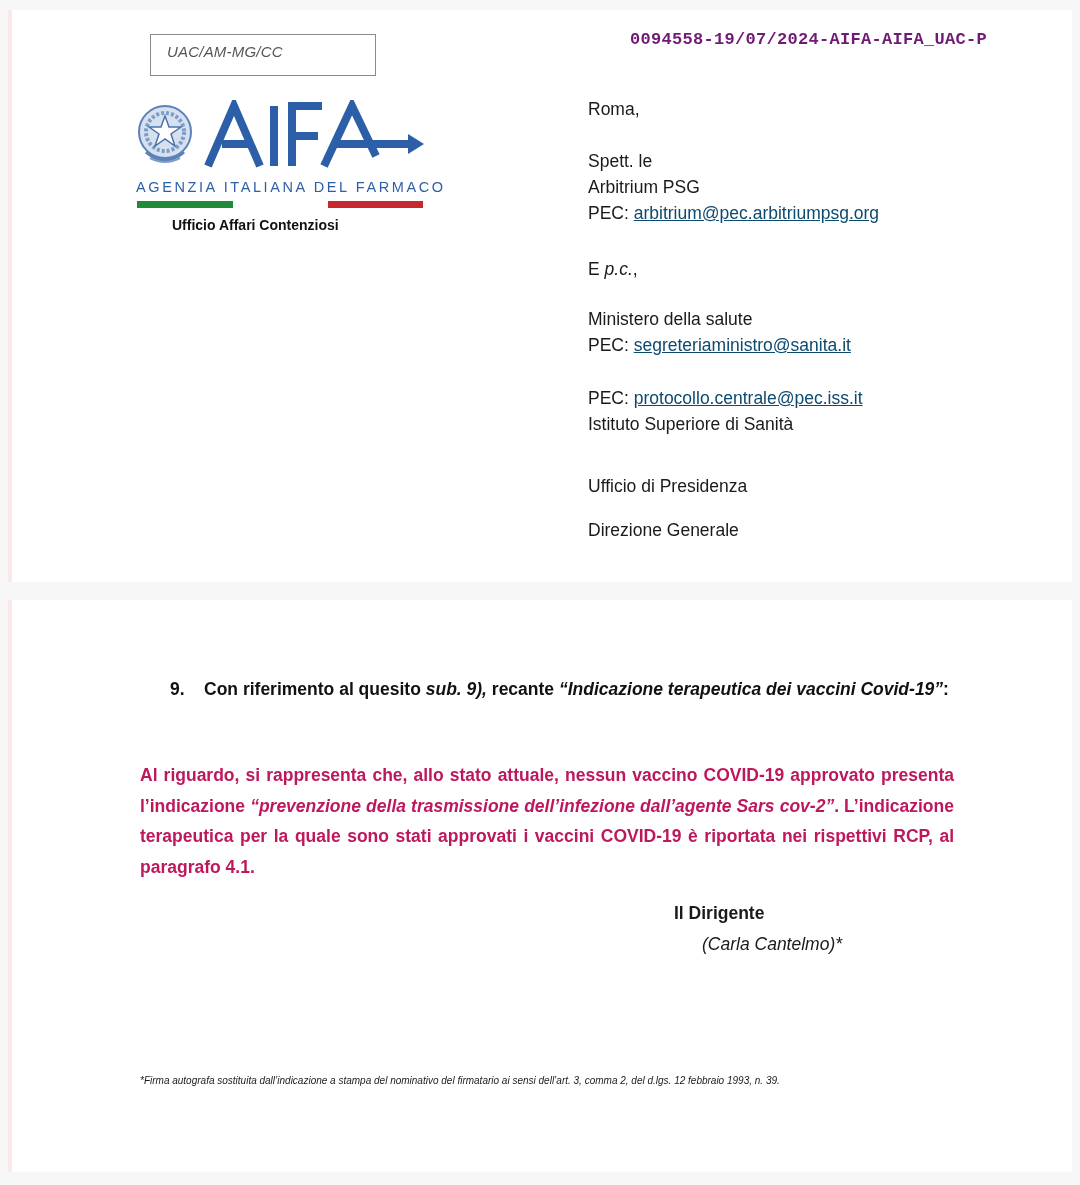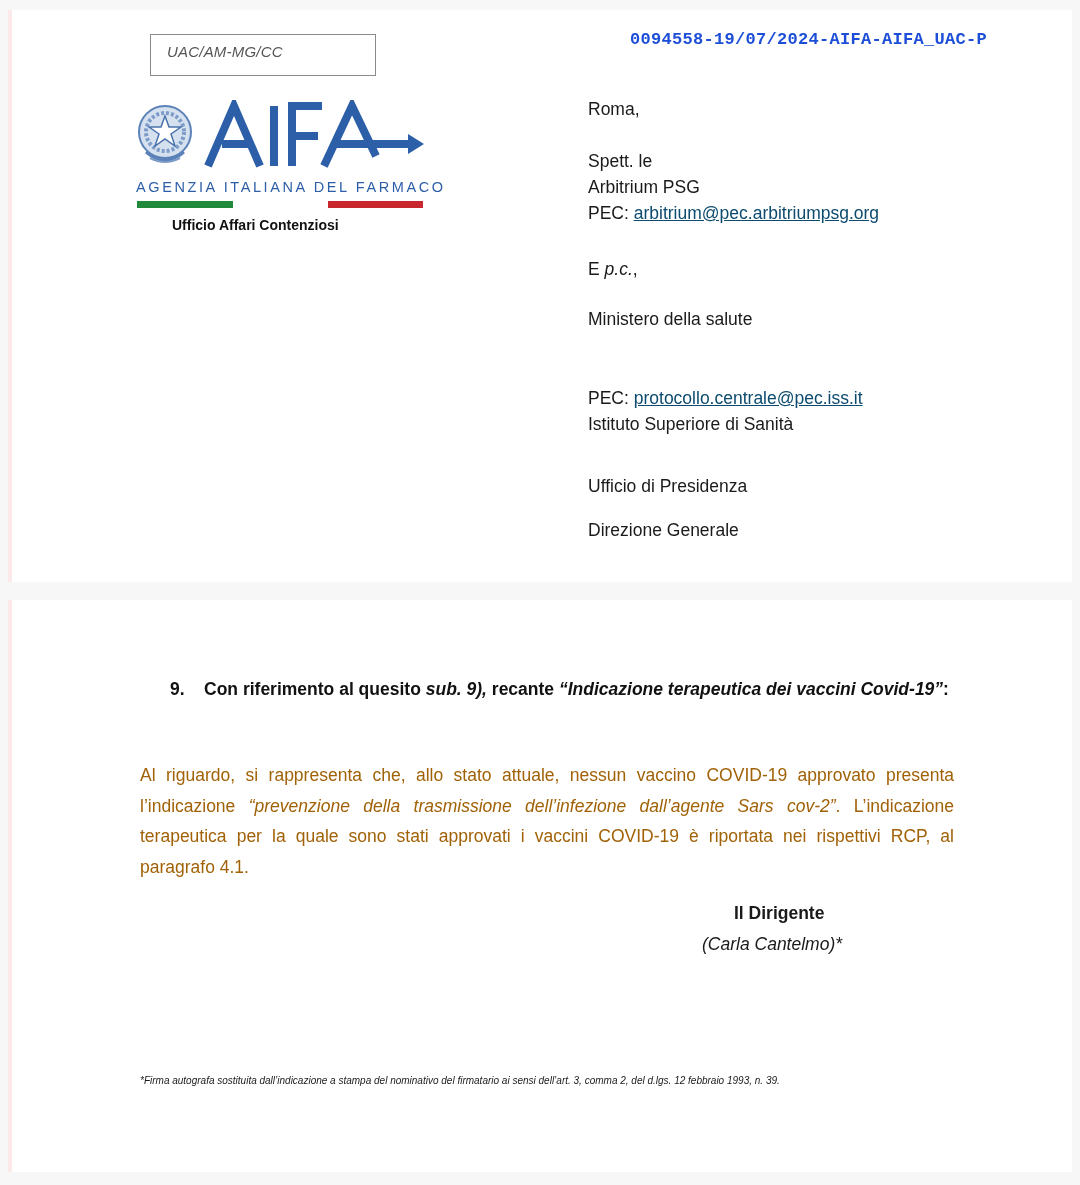--- a/index.html
+++ b/index.html
@@ -14,21 +14,21 @@
     .page-bottom { top: 600px; height: 572px; }
 
     .ref-box {
       position: absolute; left: 138px; top: 24px; width: 226px; height: 42px;
       border: 1.5px solid #8a8a8a; padding: 8px 0 0 16px;
       font-size: 15px; font-style: italic; color: #555; letter-spacing: 0.2px;
     }
     .protocol {
       position: absolute; left: 618px; top: 20px;
       font-family: "Liberation Mono", "DejaVu Sans Mono", monospace;
-      font-weight: bold; font-size: 17px; color: #1d4ed8; letter-spacing: 0.3px;
+      font-weight: bold; font-size: 17px; color: #701a75; letter-spacing: 0.3px;
     }
 
     .logo { position: absolute; left: 120px; top: 90px; width: 300px; height: 140px; }
     .emblem { position: absolute; left: 4px; top: 2px; width: 58px; height: 66px; }
     .aifa-mark { position: absolute; left: 72px; top: 0px; width: 222px; height: 70px; }
     .agency-name {
       position: absolute; left: 4px; top: 79px; font-size: 14.5px; letter-spacing: 2.6px;
       color: #2d5fa8; white-space: nowrap;
     }
     .flag-green { position: absolute; left: 5px; top: 101px; width: 96px; height: 7px; background: #1f8a3a; }
@@ -44,25 +44,25 @@
     .item {
       position: absolute; left: 158px; top: 74px; width: 800px; font-size: 17.5px; font-weight: bold;
       line-height: 30px; color: #111;
     }
     .item .num { position: absolute; left: 0; top: 0; }
     .item .txt { padding-left: 34px; display: block; }
     .item i { font-style: italic; }
 
     .para {
       position: absolute; left: 128px; top: 160px; width: 814px; font-size: 17.5px;
-      line-height: 30.5px; text-align: justify; color: #a16207;
+      line-height: 30.5px; text-align: justify; color: #be185d; font-weight: bold;
     }
     .para i { font-style: italic; }
 
-    .signer-title { position: absolute; left: 722px; top: 303px; font-size: 17.5px; font-weight: bold; }
+    .signer-title { position: absolute; left: 662px; top: 303px; font-size: 17.5px; font-weight: bold; }
     .signer-name { position: absolute; left: 690px; top: 334px; font-size: 17.5px; font-style: italic; }
 
     .footnote {
       position: absolute; left: 128px; top: 468px; width: 830px; font-size: 10px;
       font-style: italic; line-height: 26px; color: #1a1a1a;
     }
   </style>
 </head>
 <body>
 
@@ -107,20 +107,24 @@
       <a>arbitrium@pec.arbitriumpsg.org</a>
     </div>
   </div>
 
   <div class="addr" style="top:246px;">
     <span>E </span><i>p.c.</i><span>,</span>
   </div>
 
   <div class="addr" style="top:296px;">
     <div>Ministero della salute</div>
+    <div>
+      <span>PEC:</span>
+      <a>segreteriaministro@sanita.it</a>
+    </div>
   </div>
 
   <div class="addr" style="top:375px;">
     <div>
       <span>PEC:</span>
       <a>protocollo.centrale@pec.iss.it</a>
     </div>
     <div>Istituto Superiore di Sanità</div>
   </div>
 

